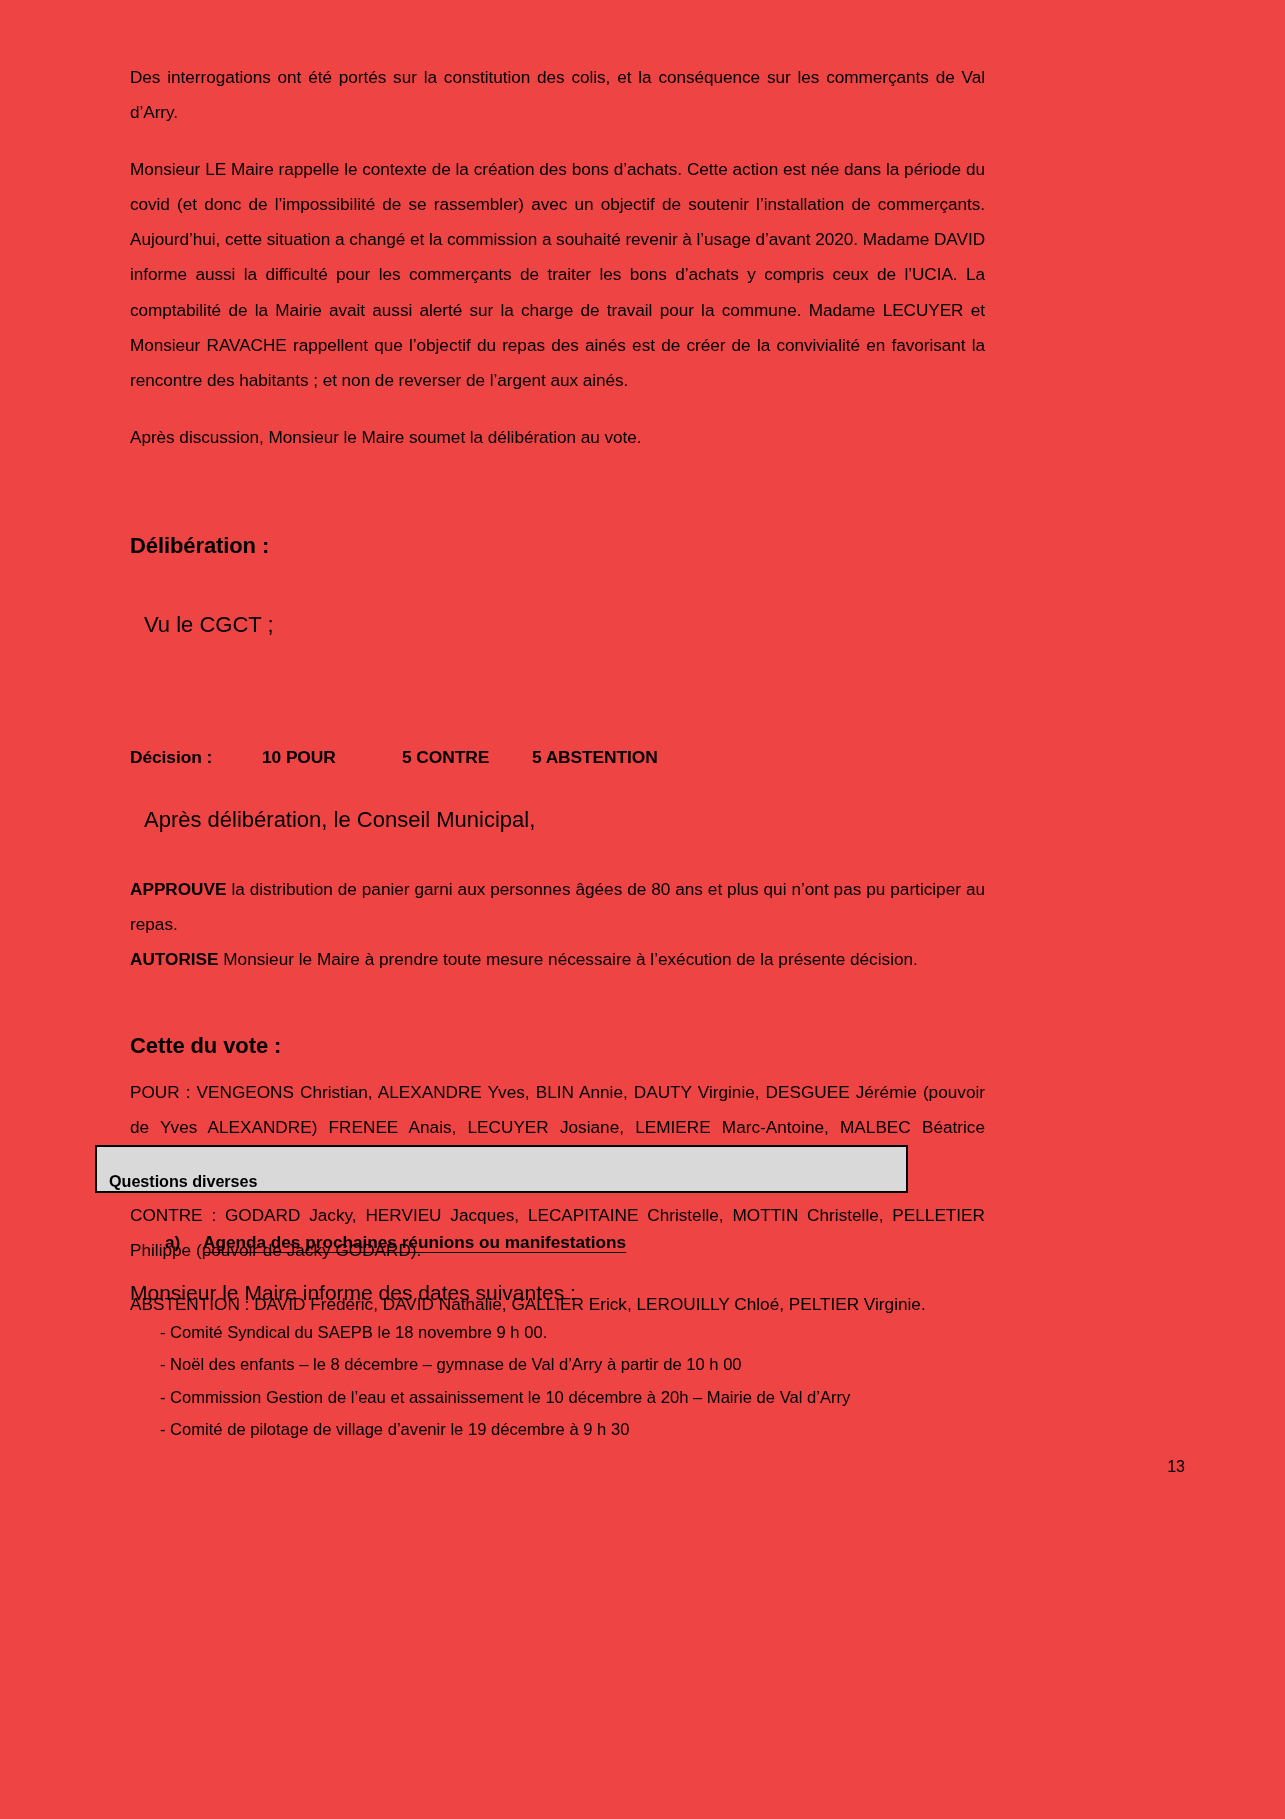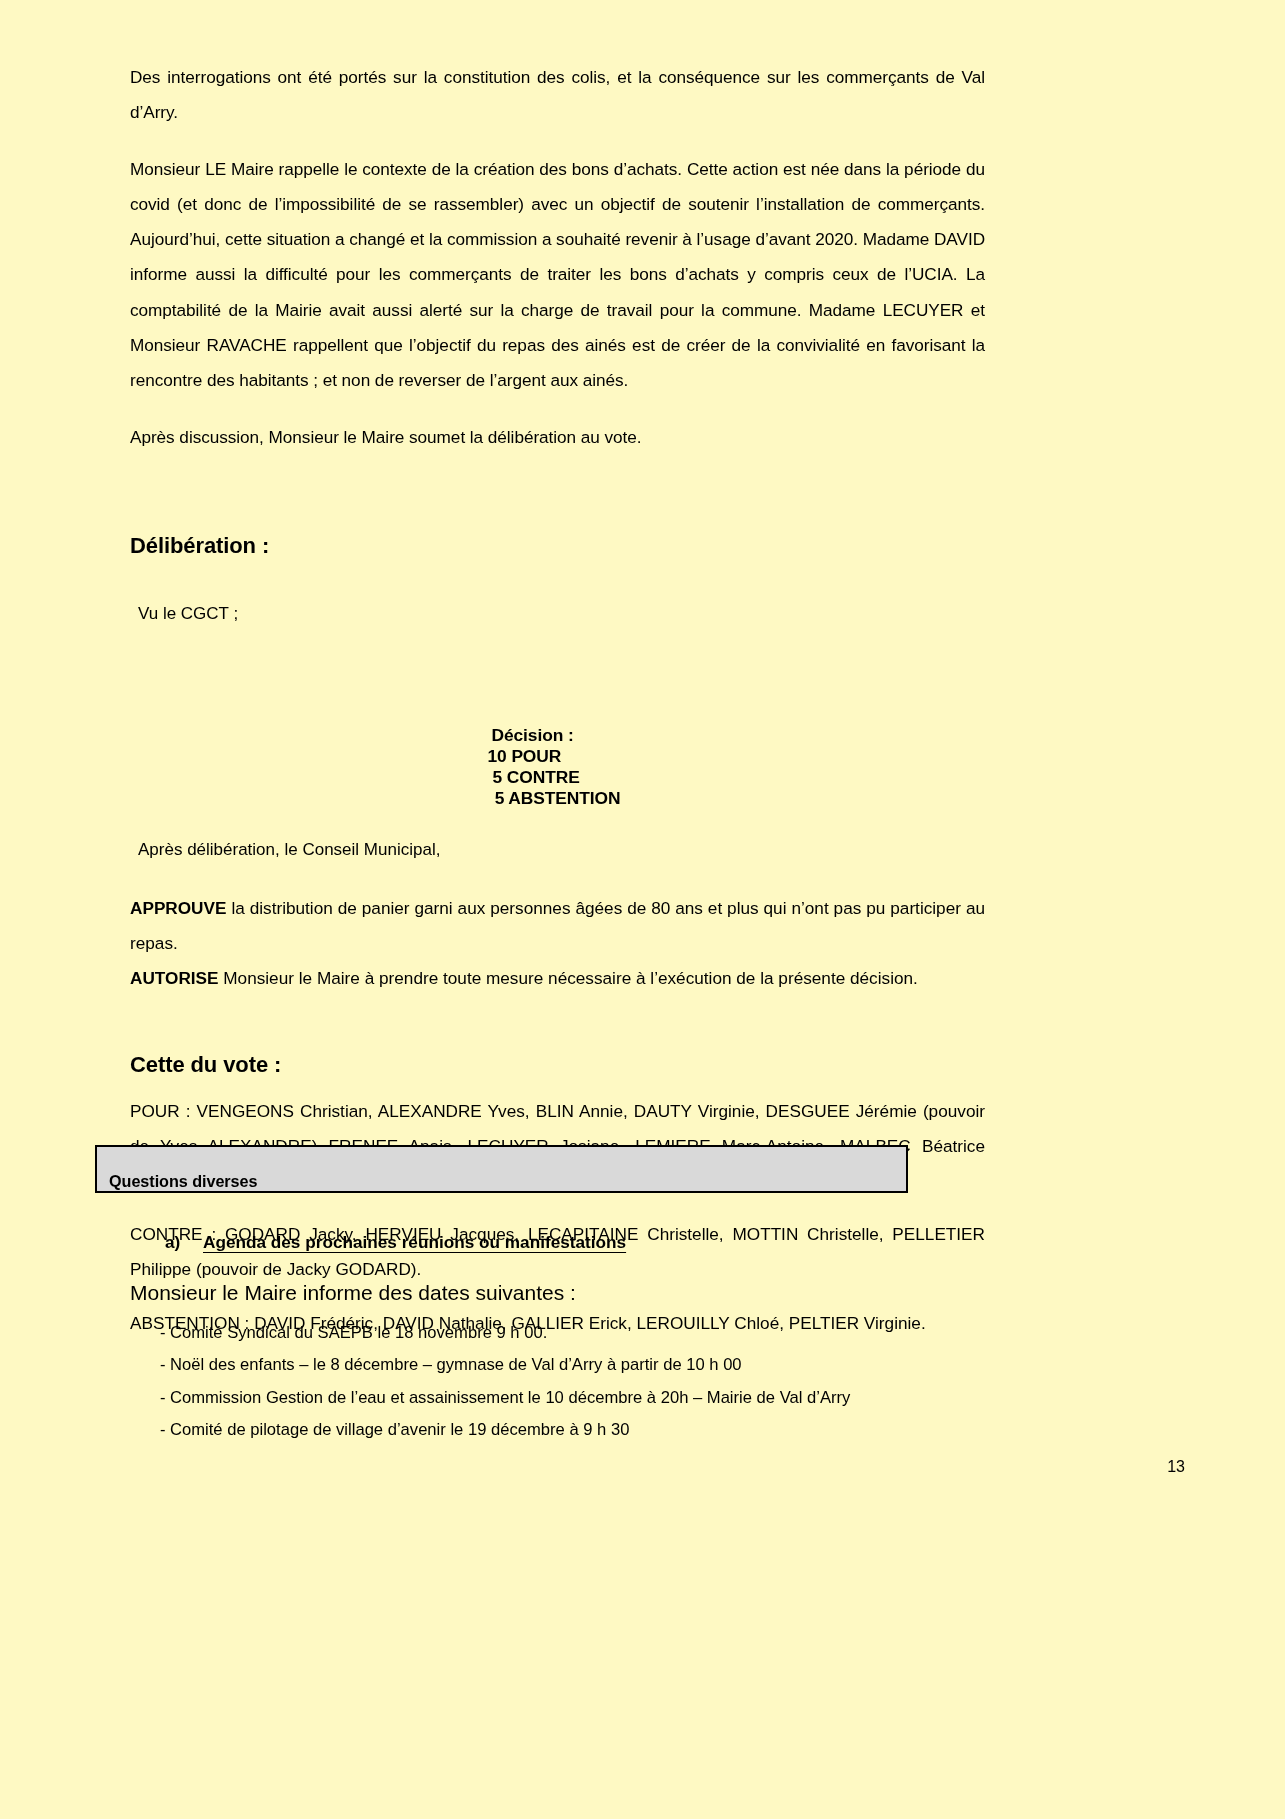--- a/index.html
+++ b/index.html
@@ -13,21 +13,21 @@
     font-family: "Liberation Sans", sans-serif;
     color: #000000;
     position: relative;
     overflow: hidden;
   }
   .page {
     position: absolute;
     left: 0; top: 0;
     width: 1285px;
     height: 1819px;
-    background: #fef9c3;
+    background: #ef4444;
   }
   .content {
     position: absolute;
     left: 130px;
     top: 60px;
     width: 855px;
   }
   p.body-par {
     font-size: 17.2px;
     line-height: 2.04;
@@ -43,34 +43,33 @@
 
   h2.section-head {
     font-size: 22px;
     font-weight: bold;
     margin: 0 0 0 0;
     padding: 0;
     text-underline-offset: 4px;
     letter-spacing: -0.1px;
   }
   .vu-line, .sur-prop {
-    font-size: 17px;
+    font-size: 22px;
     line-height: 2.0;
-    margin: 8px;
+    margin: 14px;
     text-align: justify;
   }
 
   .decision-row {
     display: flex;
-    align-items: center;
+    align-items: flex-start;
     font-weight: bold;
     font-size: 17.4px;
     margin: 0;
     letter-spacing: -0.1px;
-    flex-direction: column;
   }
   .decision-row .d-label { width: 132px; flex: 0 0 auto; }
   .decision-row .d-pour { width: 140px; flex: 0 0 auto; }
   .decision-row .d-contre { width: 130px; flex: 0 0 auto; }
   .decision-row .d-abst { flex: 0 0 auto; }
 
   .approuve-block {
     font-size: 17.2px;
     line-height: 2.04;
     text-align: justify;

